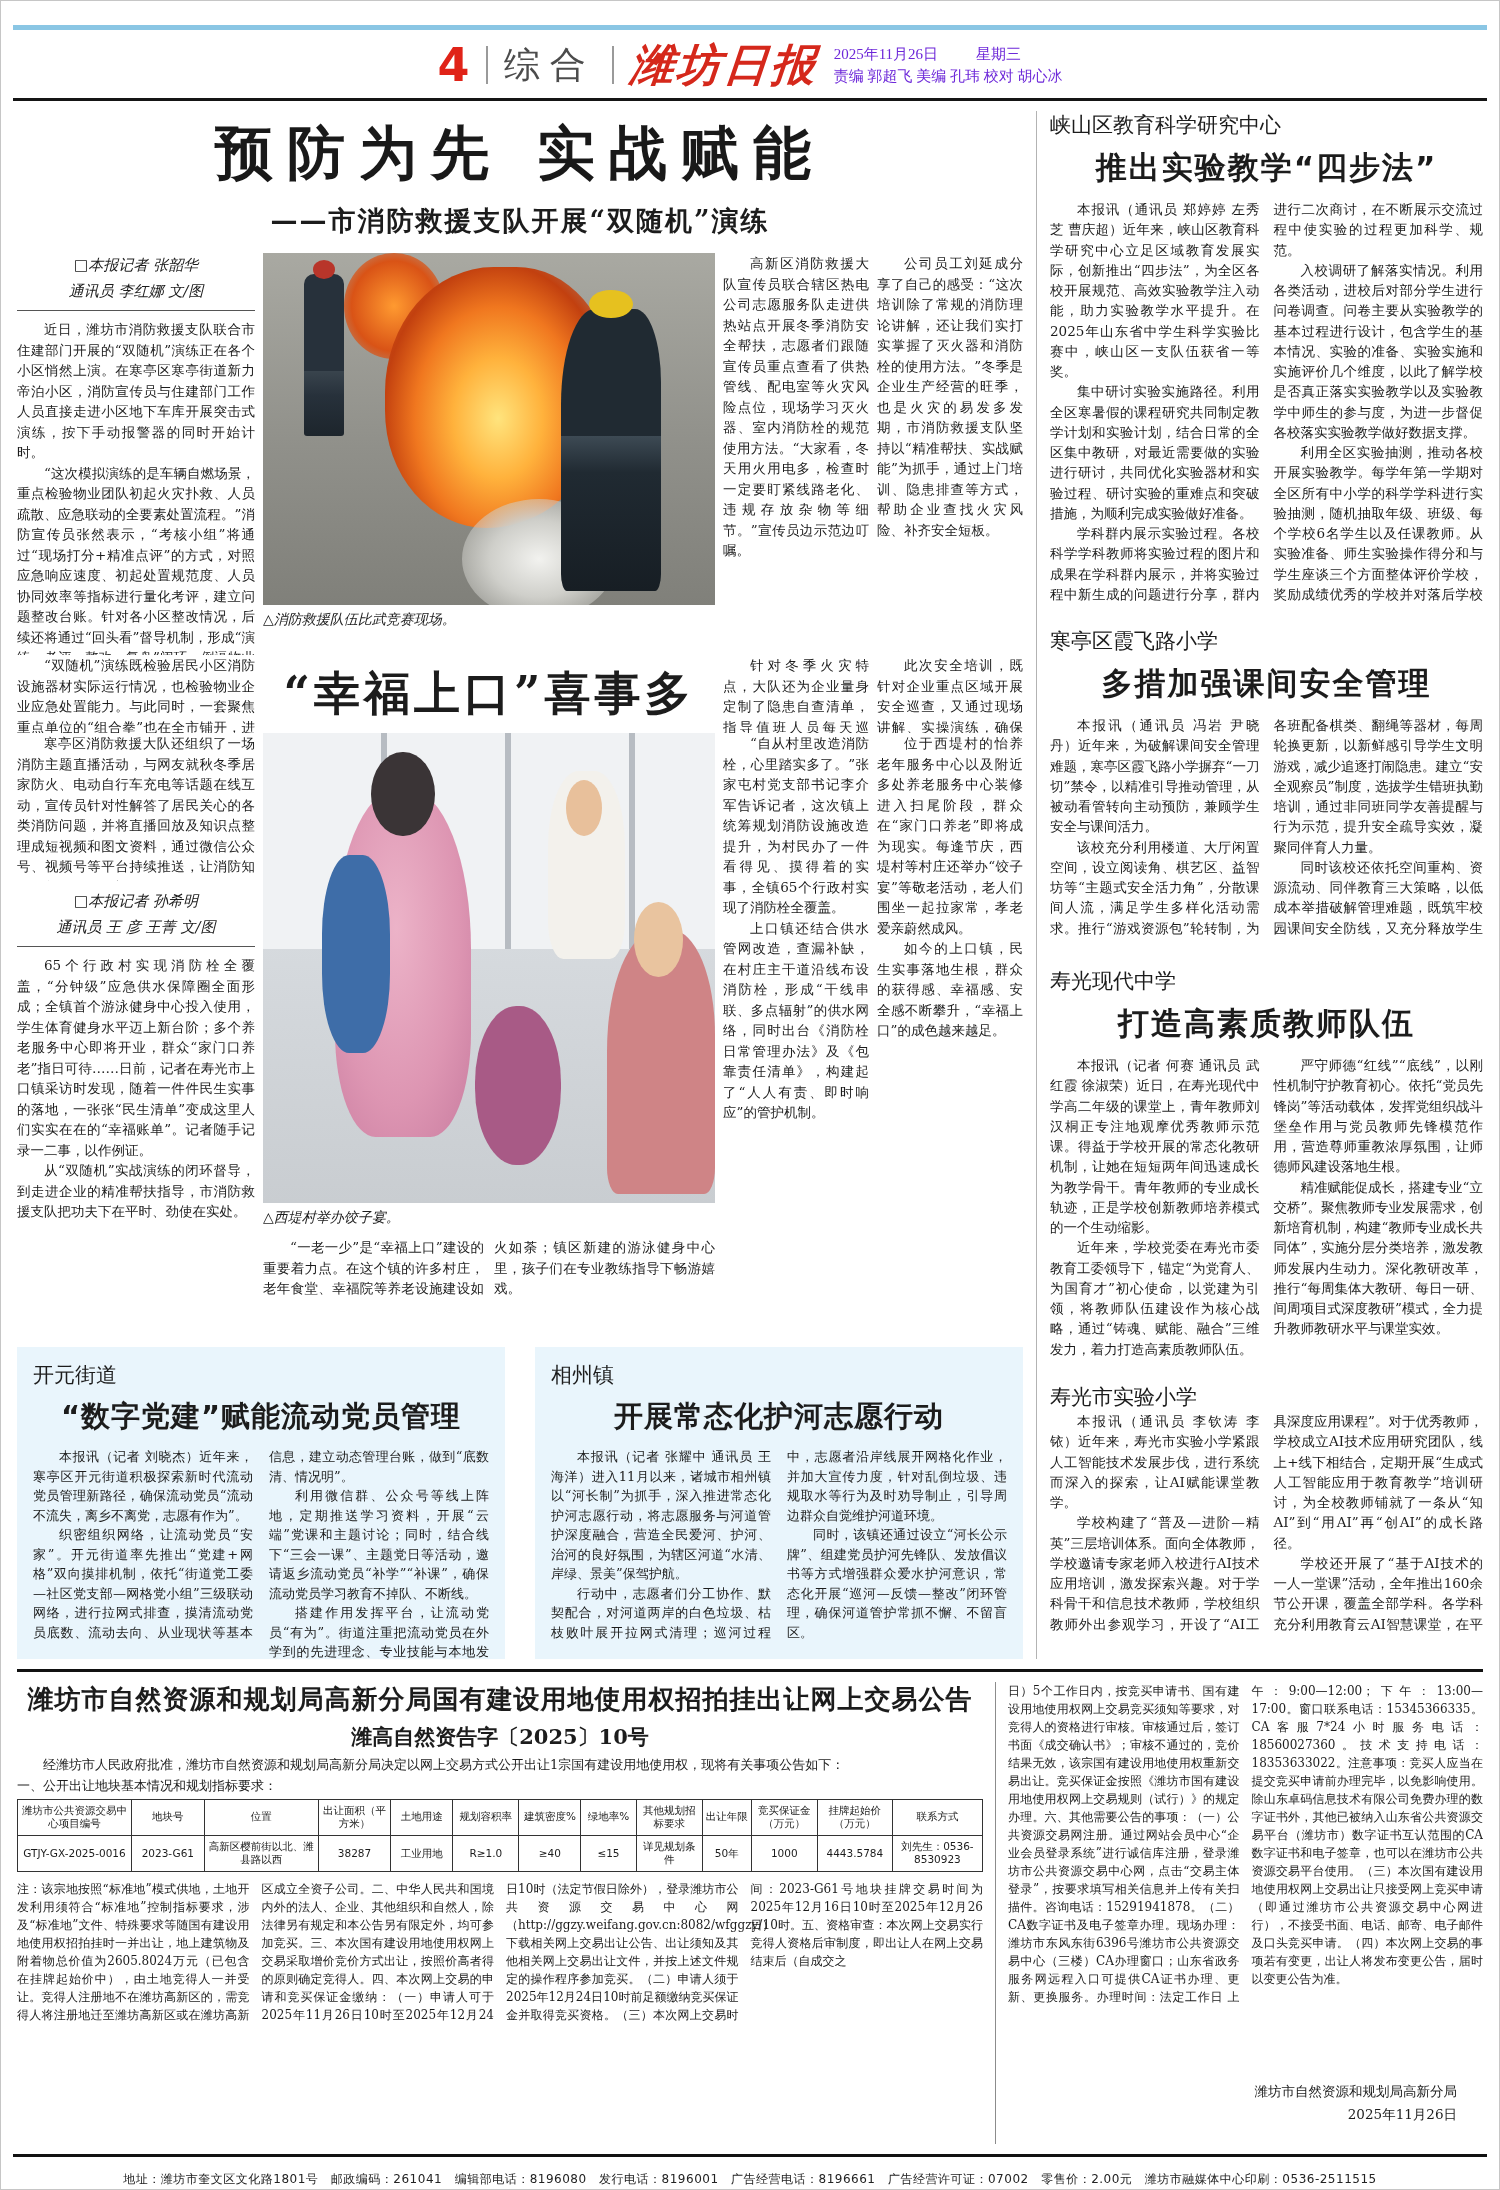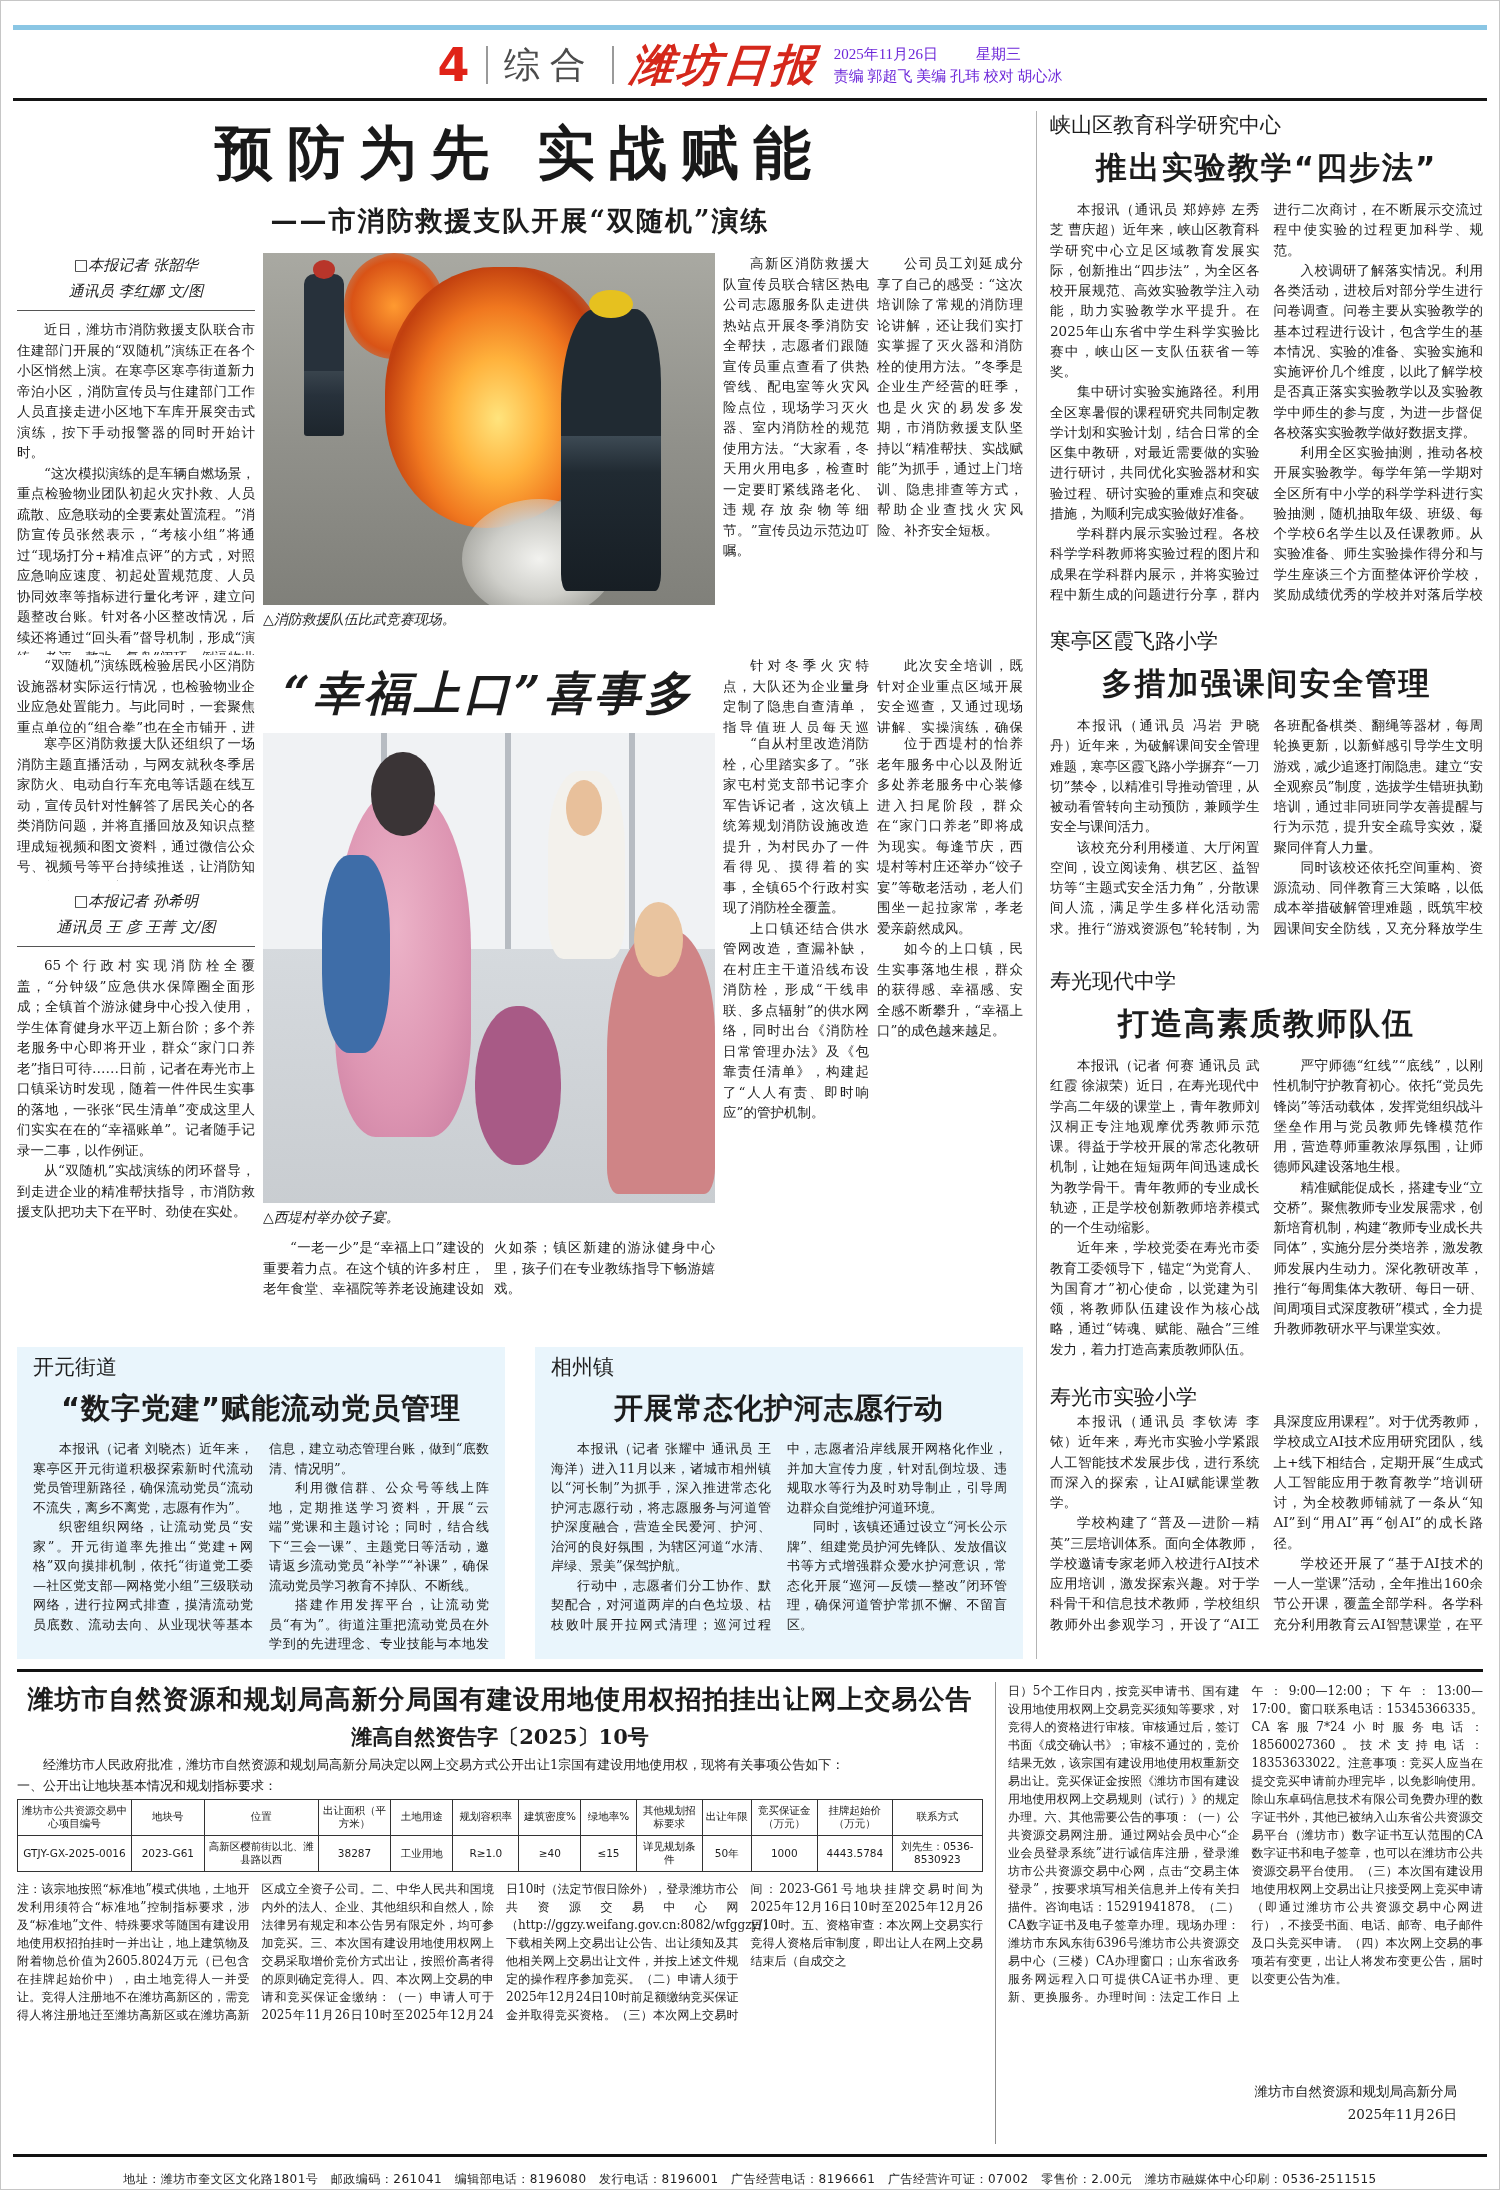--- a/index.html
+++ b/index.html
@@ -53,27 +53,27 @@
   .blob-pink{position:absolute;left:16%;top:12%;width:30%;height:74%;border-radius:46% 46% 30% 30%;
     background:radial-gradient(ellipse at 45% 40%,#ecb3c8 0%,#dd95b2 60%,#c97da0 100%);}
   .blob-hair{position:absolute;left:24%;top:4%;width:14%;height:18%;border-radius:50%;background:#3a3436;}
   .blob-blue{position:absolute;left:13%;top:26%;width:15%;height:42%;border-radius:40%;background:#3e6da8;}
   .blob-hat{position:absolute;left:47%;top:58%;width:19%;height:34%;border-radius:48%;background:#a85a86;}
   .blob-white{position:absolute;left:63%;top:8%;width:17%;height:40%;border-radius:40% 40% 20% 20%;background:#f3f1ec;}
   .blob-face{position:absolute;left:67%;top:10%;width:8%;height:12%;border-radius:50%;background:#e8c09b;}
   .blob-gran{position:absolute;left:76%;top:42%;width:24%;height:56%;border-radius:46% 40% 10% 10%;background:#cf8486;}
   .blob-gface{position:absolute;left:82%;top:36%;width:11%;height:16%;border-radius:50%;background:#e9c49f;}
   .caption{text-align:left;font-size:14px;font-style:italic;margin-top:6px;}
-  .head2{font-size:46px;font-weight:bold;text-align:center;letter-spacing:4px;font-style:italic;}
+  .head2{font-size:46px;font-weight:bold;text-align:center;letter-spacing:4px;}
   .art2mid{margin-top:10px;height:86px;overflow:hidden;column-count:2;column-gap:10px;
            font-size:13.5px;line-height:1.52;text-align:justify;}
   .art2mid p{margin:0;text-indent:2em;}
   
   .boxrow{display:flex;gap:30px;margin-top:16px;}
-  .bluebox{width:488px;height:332px;background:#e9f5fc;box-sizing:border-box;padding:6px 16px;overflow:hidden;}
+  .bluebox{width:488px;height:332px;background:#e9f5fc;box-sizing:border-box;padding:14px 16px;overflow:hidden;}
   .bkick{font-size:21px;font-family:"DejaVu Sans","Liberation Sans",sans-serif;}
   .bhead{font-size:29px;font-weight:bold;text-align:center;margin:8px 0 10px;letter-spacing:1px;
          font-family:"DejaVu Sans","Liberation Sans",sans-serif;}
   .bbody{column-count:2;column-gap:16px;font-size:13px;line-height:1.5;text-align:justify;height:232px;overflow:hidden;}
   
   .rart{margin-bottom:12px;}
   .rkick{font-size:21px;font-family:"DejaVu Sans","Liberation Sans",sans-serif;}
   .rhead{font-size:31px;font-weight:bold;text-align:center;margin:8px 0 10px;letter-spacing:2px;
          font-family:"DejaVu Sans","Liberation Sans",sans-serif;}
   .rbody{column-count:2;column-gap:14px;font-size:13.5px;line-height:1.5;text-align:justify;overflow:hidden;}

